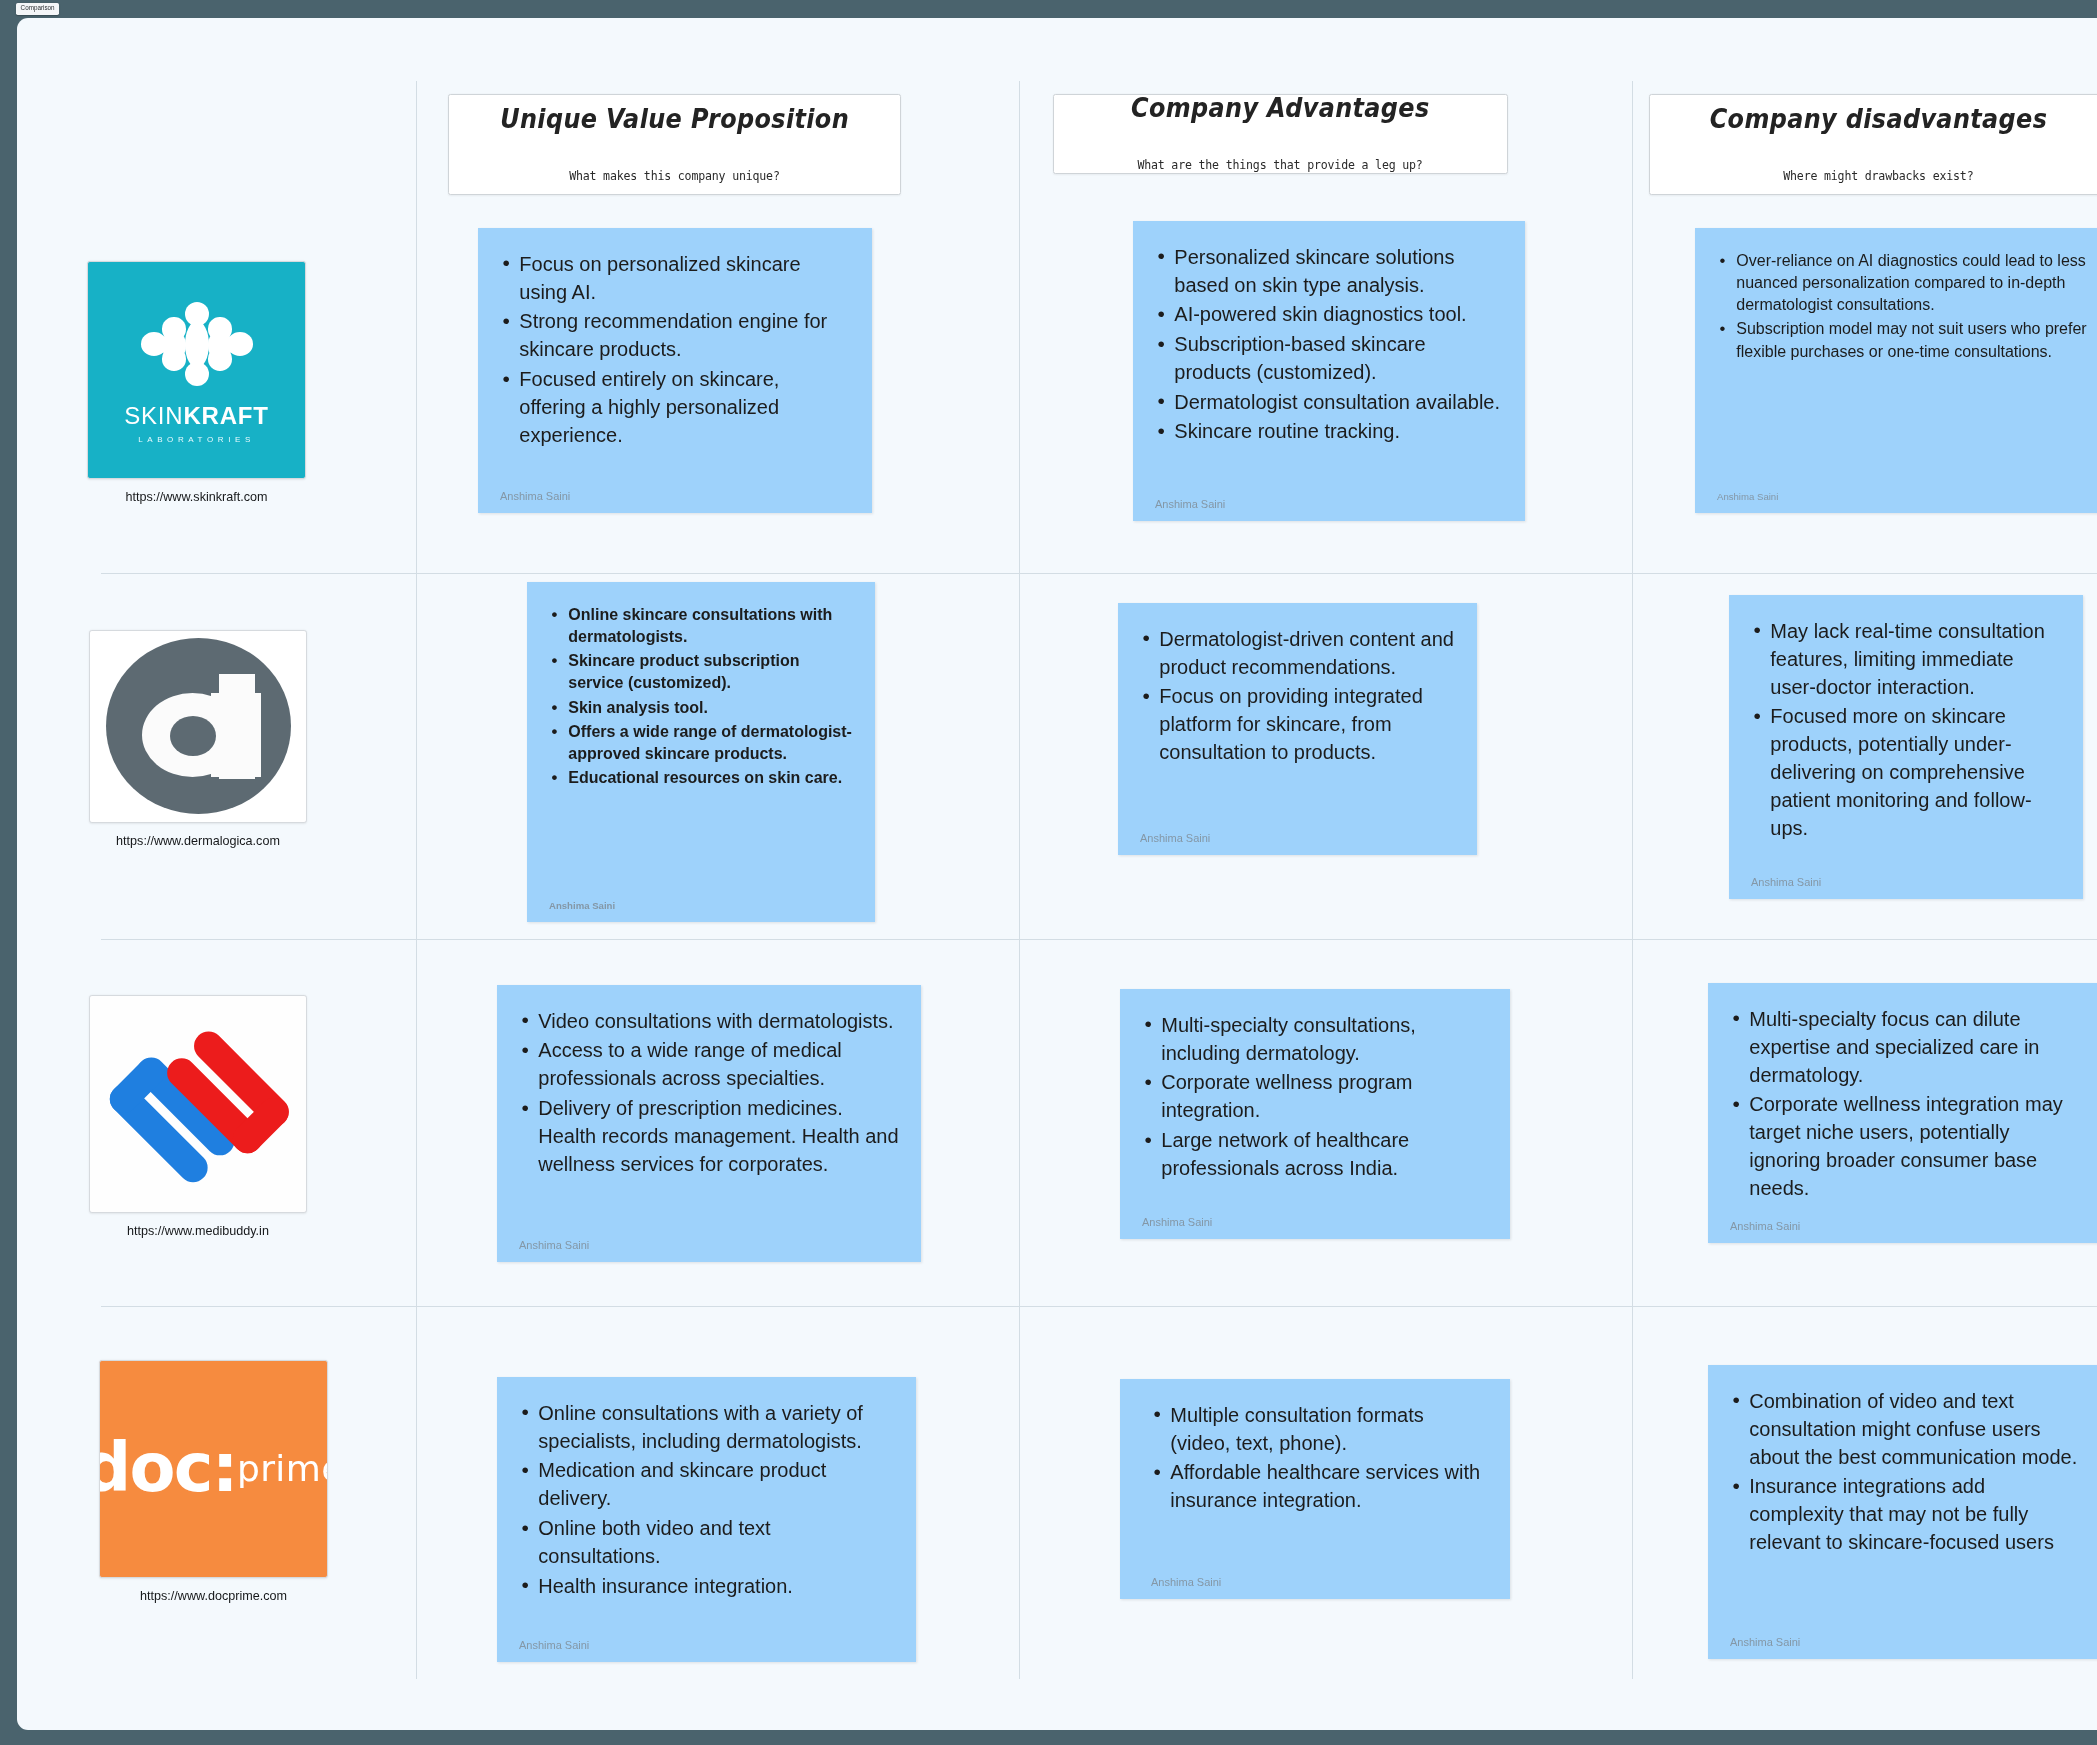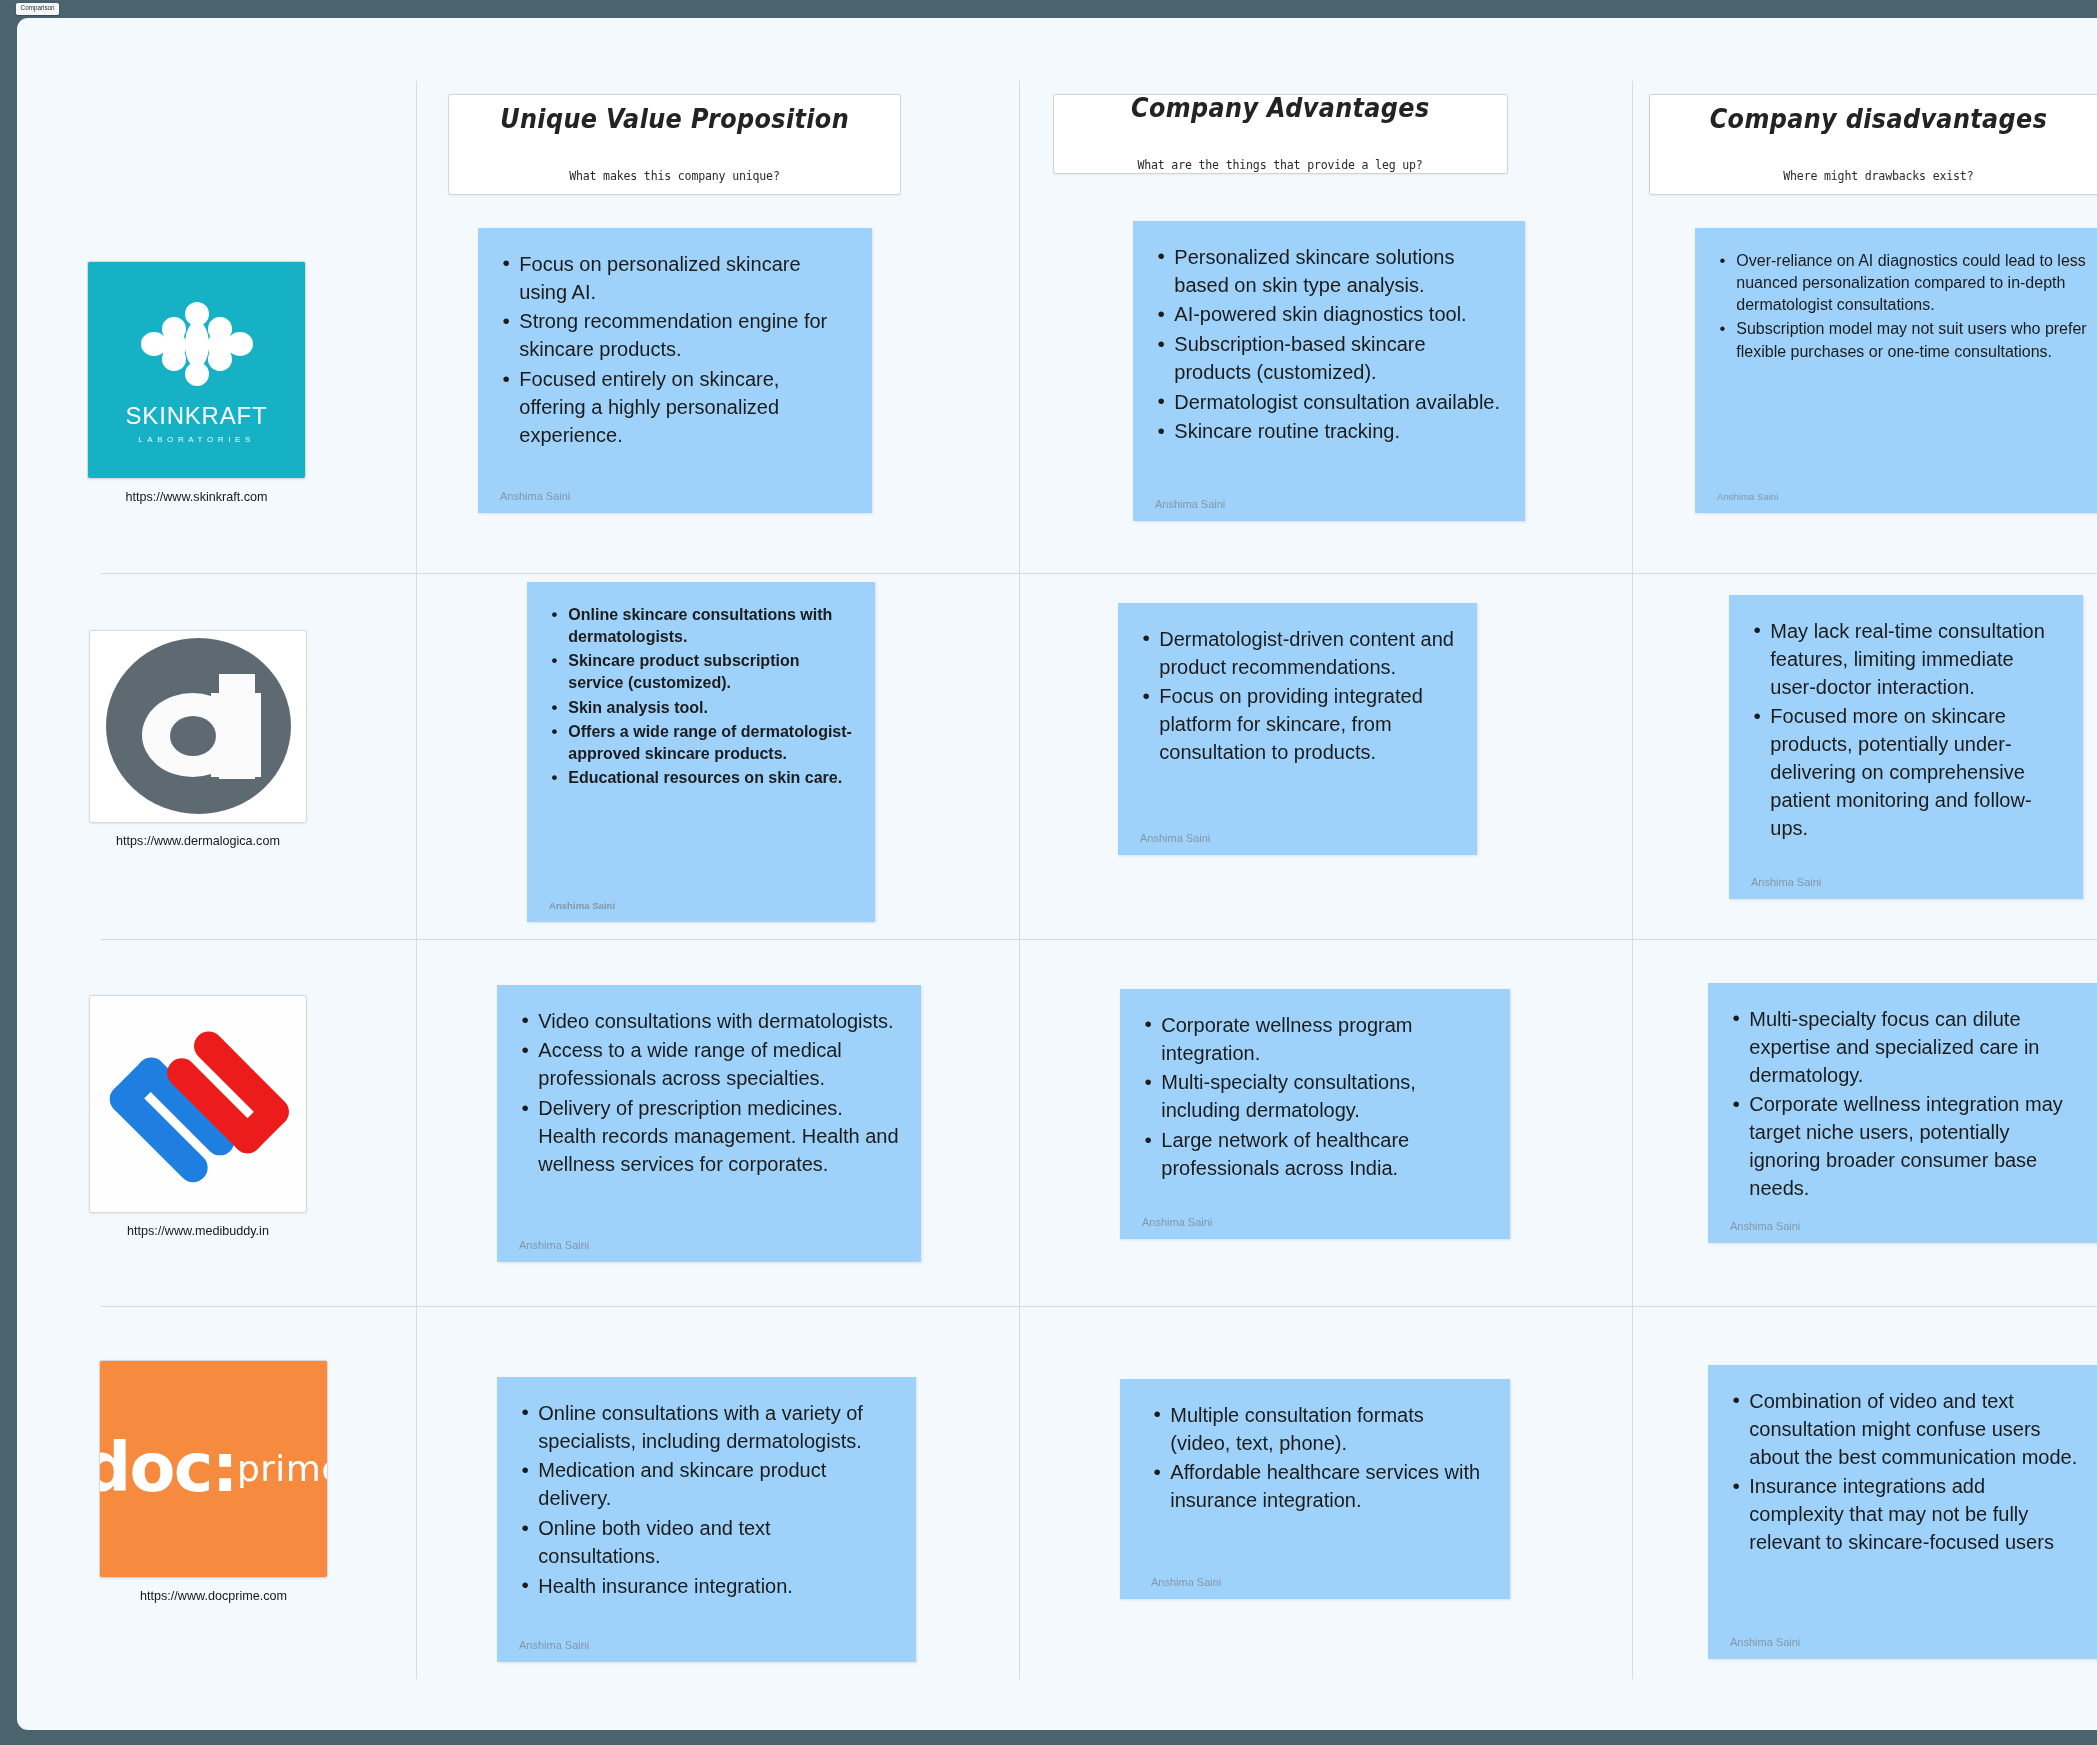--- a/index.html
+++ b/index.html
@@ -90,21 +90,21 @@
   }
 
   
   .lk-skinkraft { width: 219px; height: 218px; background: #17b1c6; flex-direction: column; }
   .sk-mark { position: relative; width: 117px; height: 84px; margin-top: 7.6px; }
   .sk-dot { position: absolute; background: #fff; border-radius: 50%; }
   .sk-name {
     margin-top: 16px; color: #fff; font-size: 24px;
     letter-spacing: 0.8px; font-family: "Liberation Sans", sans-serif;
   }
-  .sk-name b { font-weight: 400; }
+  .sk-name b { font-weight: 700; }
   .sk-name span { font-weight: 300; }
   .sk-sub { margin-top: 5px; color:#e8fbff; font-size: 8px; letter-spacing: 4.6px; font-weight: 300; }
 
   
   .lk-derma { width: 218px; height: 193px; background: #ffffff; }
   .dm-circle {
     width: 185px; height: 176px; border-radius: 50%;
     background: #5d6a72; position: relative;
   }
   .dm-stem { position: absolute; right: 36px; top: 36px; width: 36px; height: 105px; background:#fbfbfb; }
@@ -303,22 +303,22 @@
       <ul>
         <li>Video consultations with dermatologists.</li>
         <li>Access to a wide range of medical professionals across specialties.</li>
         <li>Delivery of prescription medicines. Health records management. Health and wellness services for corporates.</li>
       </ul>
       <div class="author">Anshima Saini</div>
     </div>
 
     <div class="note sz-a" style="left:1103px; top:971px; width:390px; height:250px;">
       <ul>
+        <li>Multi-specialty consultations, including dermatology.</li>
         <li>Corporate wellness program integration.</li>
-        <li>Multi-specialty consultations, including dermatology.</li>
         <li>Large network of healthcare professionals across India.</li>
       </ul>
       <div class="author">Anshima Saini</div>
     </div>
 
     <div class="note sz-a" style="left:1691px; top:965px; width:394px; height:260px;">
       <ul>
         <li>Multi-specialty focus can dilute expertise and specialized care in dermatology.</li>
         <li>Corporate wellness integration may target niche users, potentially ignoring broader consumer base needs.</li>
       </ul>

